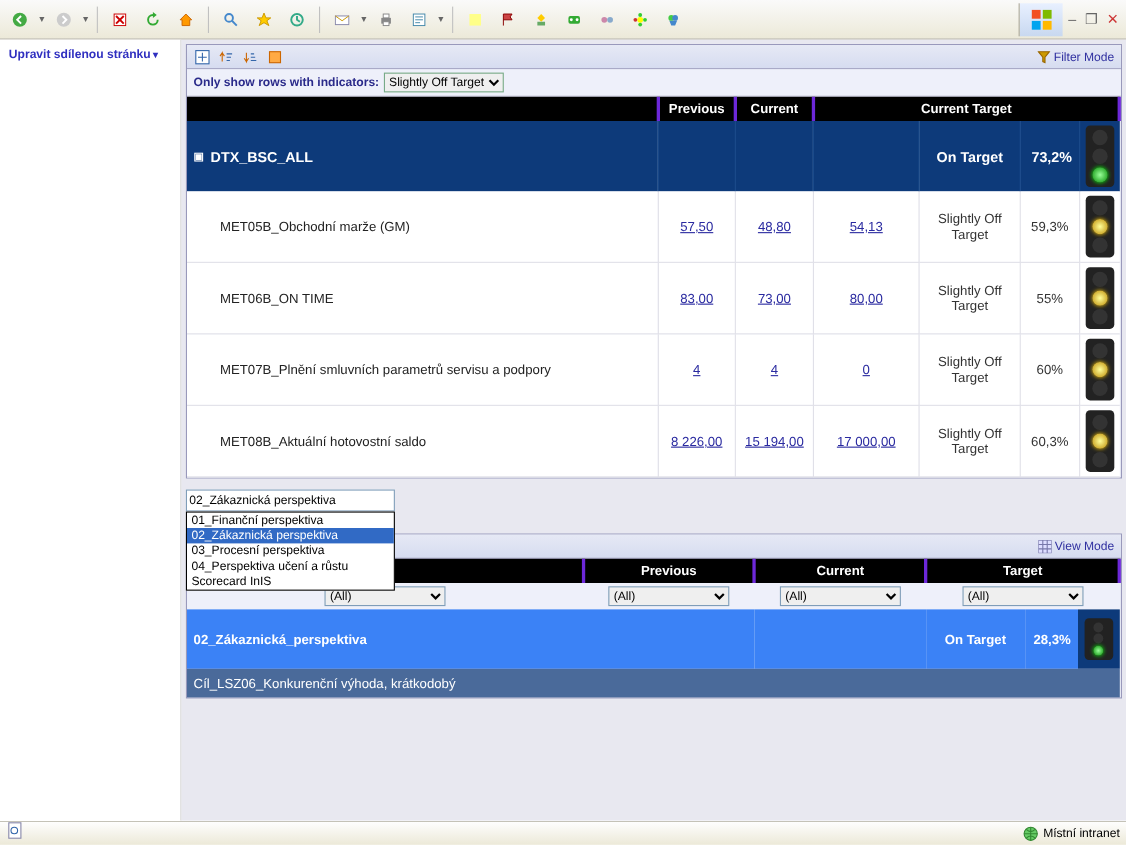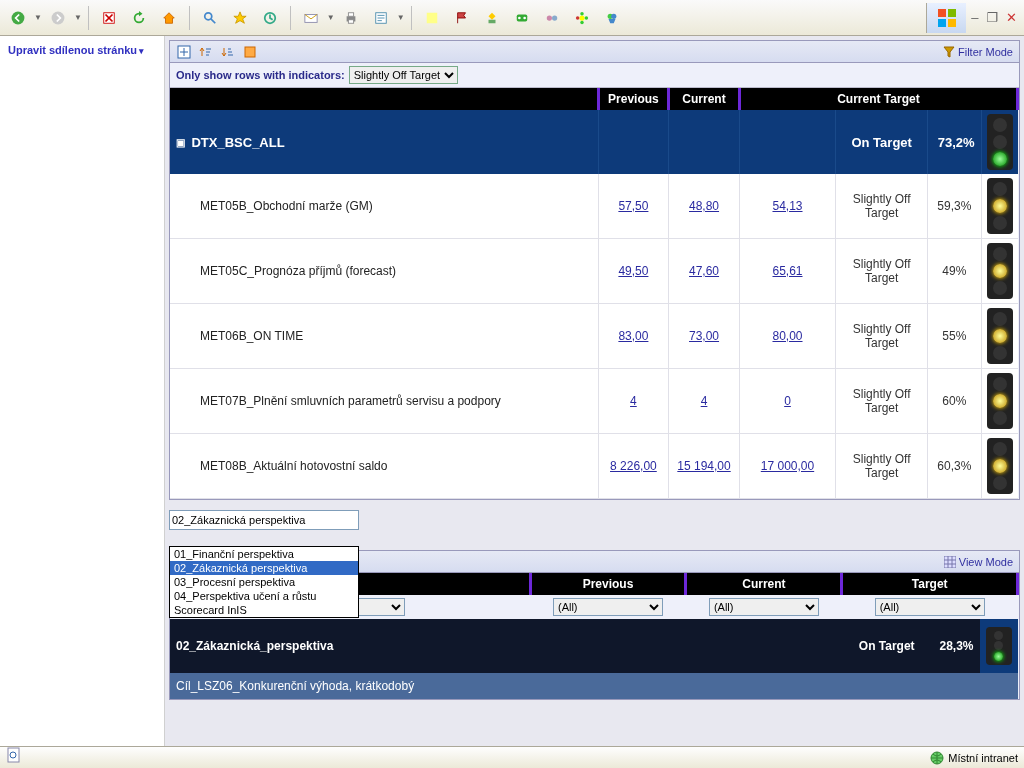--- a/index.html
+++ b/index.html
@@ -43,27 +43,27 @@
 
 
 .tl { width:26px; height:56px; background:#222; border-radius:4px; display:flex; flex-direction:column; align-items:center; justify-content:space-around; padding:3px 0; margin:auto;}
 .tl .lamp { width:14px; height:14px; border-radius:50%; background:#333;}
 .tl.green .g { background: radial-gradient(#9f9,#080); box-shadow:0 0 4px #0f0;}
 .tl.yellow .y { background: radial-gradient(#ff9,#b80); box-shadow:0 0 4px #fc0;}
 
 
 .dd-wrap { position: relative; width: 190px; margin-bottom:0;}
 .dd-sel { width:100%; height:20px; border:1px solid #7f9db9; font-size:11px; padding:1px 2px; background:#fff;}
-.dd-list { position:absolute; top:36px; left:0; width:190px; background:#fff; border:1px solid #000; z-index:10;}
+.dd-list { position:absolute; top:20px; left:0; width:190px; background:#fff; border:1px solid #000; z-index:10;}
 .dd-list .opt { padding:1px 4px; font-size:11px; color:#000; }
 .dd-list .opt.sel { background:#316ac5; color:#fff;}
 
 .panel2 .filter-sel-row td { background:#eef0fa; padding:3px 4px; text-align:center;}
 .panel2 .filter-sel-row select { width:110px; font-size:11px; border:1px solid #7f9db9; height:18px;}
-.hdr-row2 td { background:#0f172a; color:#fff; font-weight:bold; padding:8px 6px; font-size:12px;}
+.hdr-row2 td { background:#3b82f6; color:#fff; font-weight:bold; padding:8px 6px; font-size:12px;}
 .sub-row td { background:#4a6a9a; color:#fff; font-weight:normal; padding:6px 6px; font-size:12px;}
 
 
 .status { position:fixed; bottom:0; left:0; right:0; height:22px; background:linear-gradient(#fefefe,#ece9d8); border-top:1px solid #aca899; display:flex; padding:0 6px; font-size:11px;}
 .status .r { margin-left:auto; display:flex; align-items:center; gap:4px;}
 
 .hidden-right-border { border-right:none !important;}
 .small-svg { width:14px; height:14px;}
 </style>
 </head>
@@ -286,35 +286,20 @@
             <td class="pct">59,3%</td>
             <td class="light-cell hidden-right-border">
                 <div class="tl yellow">
                   <div class="lamp r"></div>
                   <div class="lamp y"></div>
                   <div class="lamp g"></div>
                 </div>
               </td>
           </tr>
           <tr class="data-row">
-            <td>MET05C_Prognóza příjmů (forecast)</td>
-            <td><span class="link">49,50</span></td>
-            <td><span class="link">47,60</span></td>
-            <td><span class="link">65,61</span></td>
-            <td class="status-col">Slightly Off Target</td>
-            <td class="pct">49%</td>
-            <td class="light-cell hidden-right-border">
-                <div class="tl yellow">
-                  <div class="lamp r"></div>
-                  <div class="lamp y"></div>
-                  <div class="lamp g"></div>
-                </div>
-              </td>
-          </tr>
-          <tr class="data-row">
             <td>MET06B_ON TIME</td>
             <td><span class="link">83,00</span></td>
             <td><span class="link">73,00</span></td>
             <td><span class="link">80,00</span></td>
             <td class="status-col">Slightly Off Target</td>
             <td class="pct">55%</td>
             <td class="light-cell hidden-right-border">
                 <div class="tl yellow">
                   <div class="lamp r"></div>
                   <div class="lamp y"></div>

